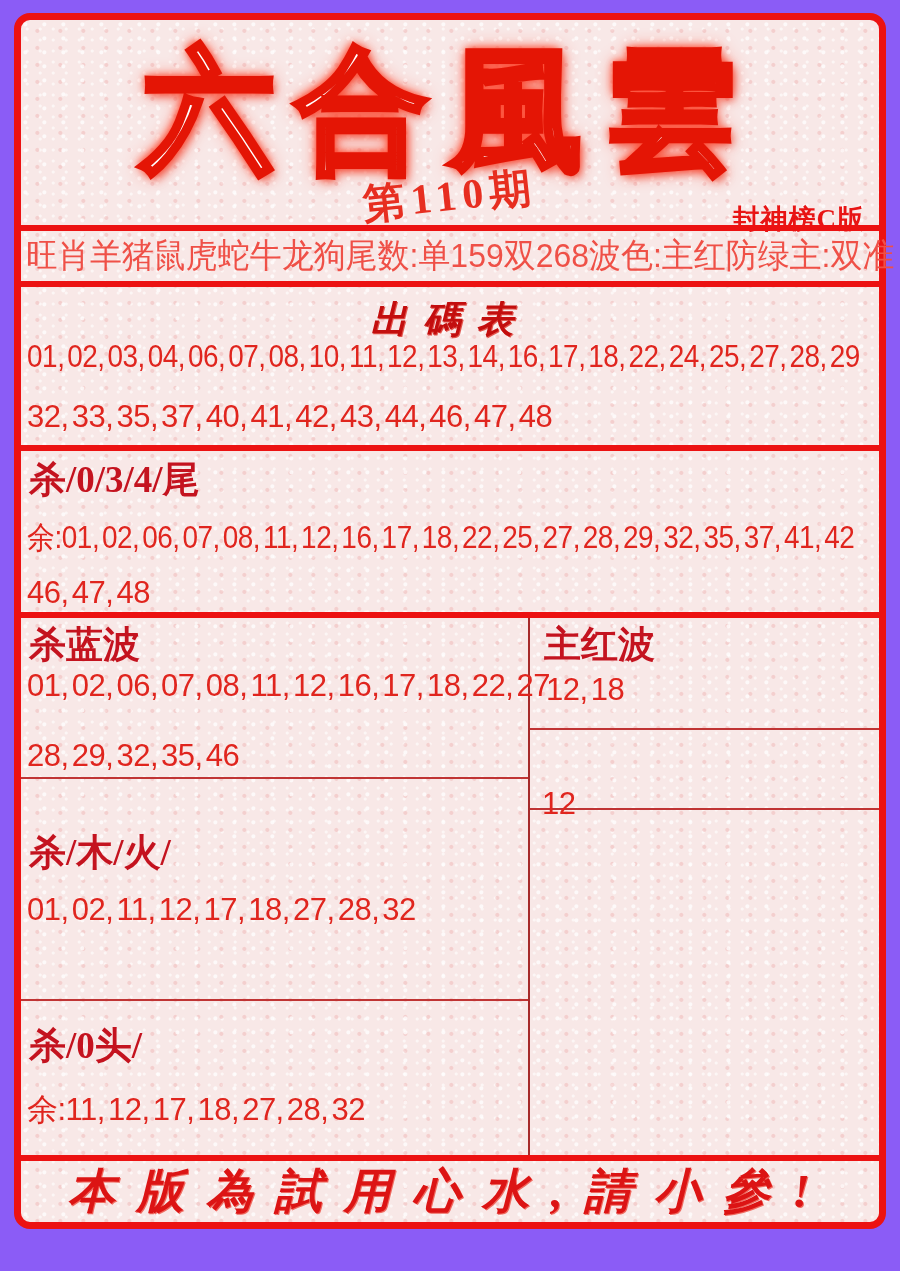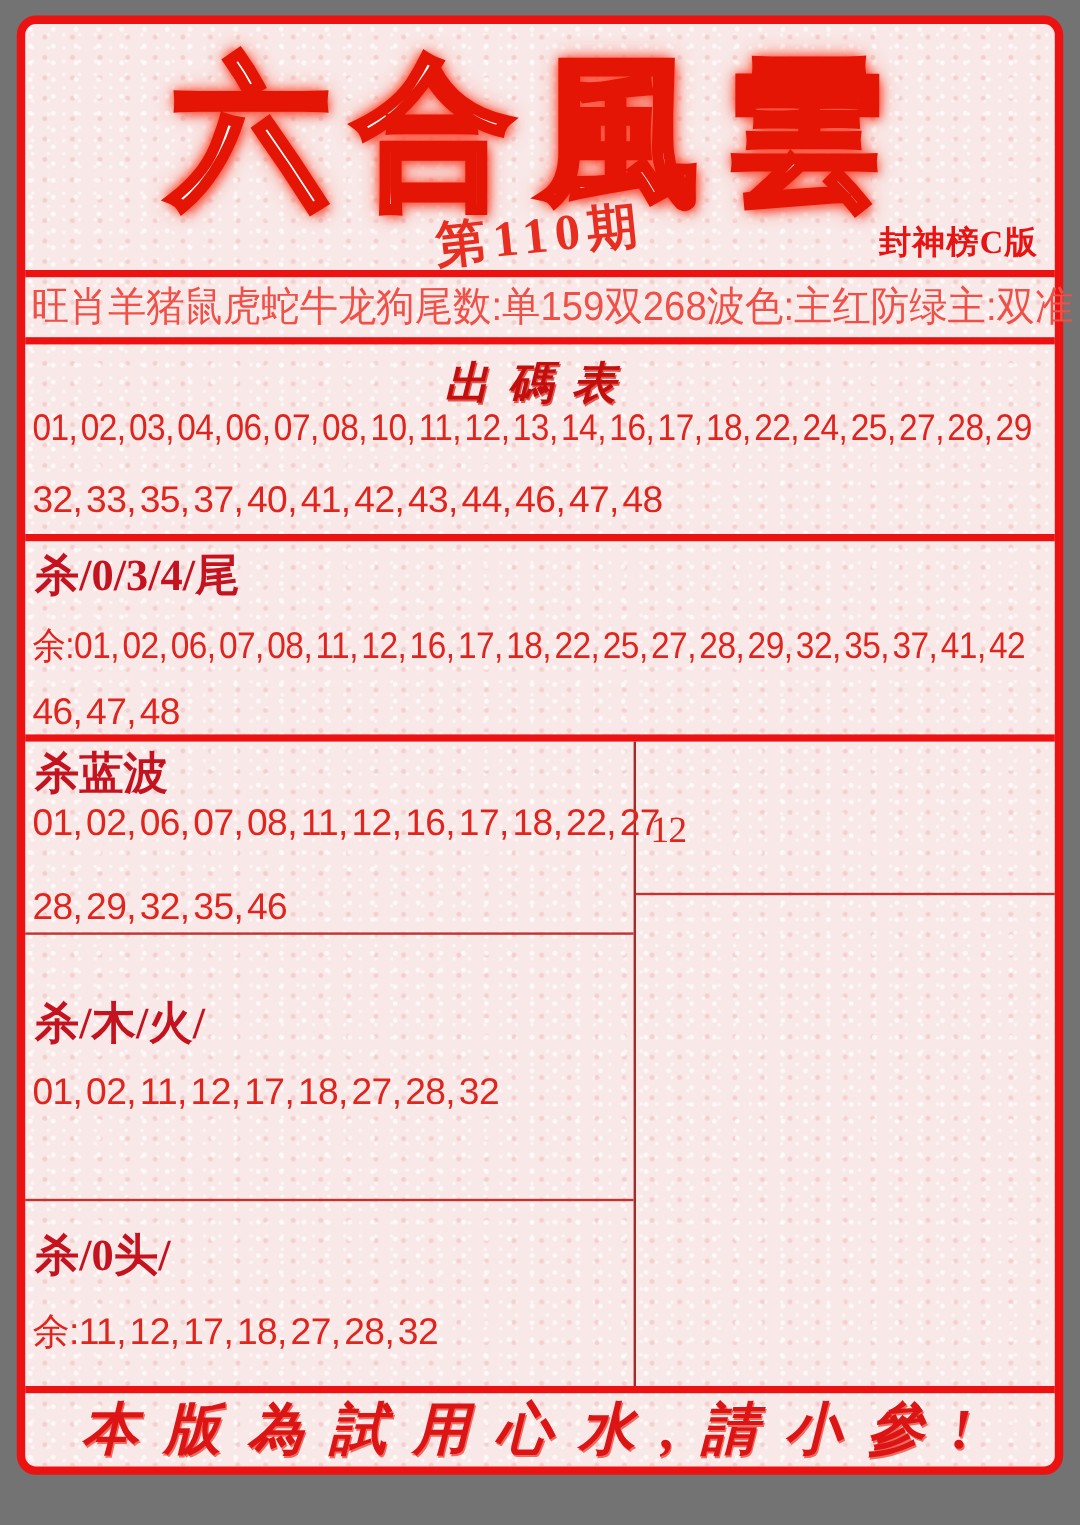--- a/index.html
+++ b/index.html
@@ -1,17 +1,17 @@
 <!DOCTYPE html>
 <html><head>
 <meta charset="utf-8">
 <style>
   * { margin:0; padding:0; box-sizing:border-box; }
   html,body { width:900px; height:1271px; background:#ffffff; font-family:"Liberation Sans", sans-serif; }
-  .page { position:relative; width:900px; height:1271px; background:#737373; overflow:hidden; }
+  .page { position:relative; width:900px; height:1271px; background:#8b5cf6; overflow:hidden; }
 
   
   .frame {
     position:absolute; left:14px; top:13px; width:872px; height:1216px;
     border:7px solid #ec1212; border-radius:16px;
     background:
       radial-gradient(circle at 23% 31%, rgba(255,255,255,.75) 0 1.5px, transparent 2.5px),
       radial-gradient(circle at 71% 64%, rgba(236,160,160,.35) 0 1.5px, transparent 2.5px),
       radial-gradient(circle at 48% 82%, rgba(255,255,255,.6) 0 1px, transparent 2px),
       #f8e8e7;
@@ -30,21 +30,21 @@
     text-shadow:
       0 0 3px #ff2e18, 0 0 9px #ff4b33, 0 0 18px rgba(255,70,45,.9),
       4px 5px 8px rgba(230,30,10,.55), -3px -3px 7px rgba(255,120,100,.8);
   }
   .issue {
     position:absolute; left:50%; top:148px; transform:translateX(-50%) rotate(-6deg);
     font-size:42px; font-weight:bold; color:#e72e20;
     font-family:"Liberation Serif", serif; letter-spacing:6px; white-space:nowrap;
   }
   .edition {
-    position:absolute; right:14px; top:164px;
+    position:absolute; right:14px; top:181px;
     font-size:27px; font-weight:bold; color:#e81414; letter-spacing:1px;
     font-family:"Liberation Serif", serif; white-space:nowrap;
   }
 
   
   .zodiac {
     position:absolute; left:0; top:211px; width:858px; height:50px;
     display:flex; align-items:center; padding-left:5px;
     font-size:34px; color:#ef5047; white-space:nowrap;
   }
@@ -78,21 +78,21 @@
   .columns { position:absolute; left:0; top:598px; width:858px; height:537px; display:flex; }
   .col-left { position:relative; width:509px; height:537px; border-right:2px solid #a62a2a; }
   .col-right { position:relative; flex:1; height:537px; }
   .cell { position:relative; }
   .thin-b { border-bottom:2px solid #c03434; }
 
   .lcell1 { height:161px;padding-left:30px; }
   .lcell2 { height:185px;margin-top:37px; }
   .lcell3 { height:189px; }
   .rcell1 { height:112px; }
-  .rcell2 { height:128px;font-family:Liberation Serif, serif; }
+  .rcell2 { height:80px; }
   .rcell3 { height:325px; }
 
   
   .footer {
     position:absolute; left:0; top:1141px; width:858px; height:61px;
     display:flex; align-items:center; justify-content:center;
   }
   .footer-text {
     font-family:"Liberation Serif", serif; font-weight:bold; font-style:italic;
     font-size:47px; letter-spacing:22px; color:#dc1414; white-space:nowrap;
@@ -147,20 +147,24 @@
             <div class="abs sec-head" style="top:12px; left:8px">杀/木/火/</div>
             <div class="abs nums" style="top:76px; left:6px">01, 02, 11, 12, 17, 18, 27, 28, 32</div>
           </div>
           <div class="cell lcell3">
             <div class="abs sec-head" style="top:20px; left:8px">杀/0头/</div>
             <div class="abs nums" style="top:88px; left:6px">余:11, 12, 17, 18, 27, 28, 32</div>
           </div>
         </div>
 
         <div class="col-right">
+          <div class="cell rcell1 thin-b">
+            <div class="abs sec-head" style="top:2px; left:14px">主红波</div>
+            <div class="abs nums" style="top:54px; left:16px">12, 18</div>
+          </div>
           <div class="cell rcell2 thin-b">
             <div class="abs nums" style="top:56px; left:12px">12</div>
           </div>
         </div>
       </div>
 
       <div class="rule" style="top:1135px"></div>
 
       <div class="footer">
         <div class="footer-text">本版為試用心水,請小參!</div>

